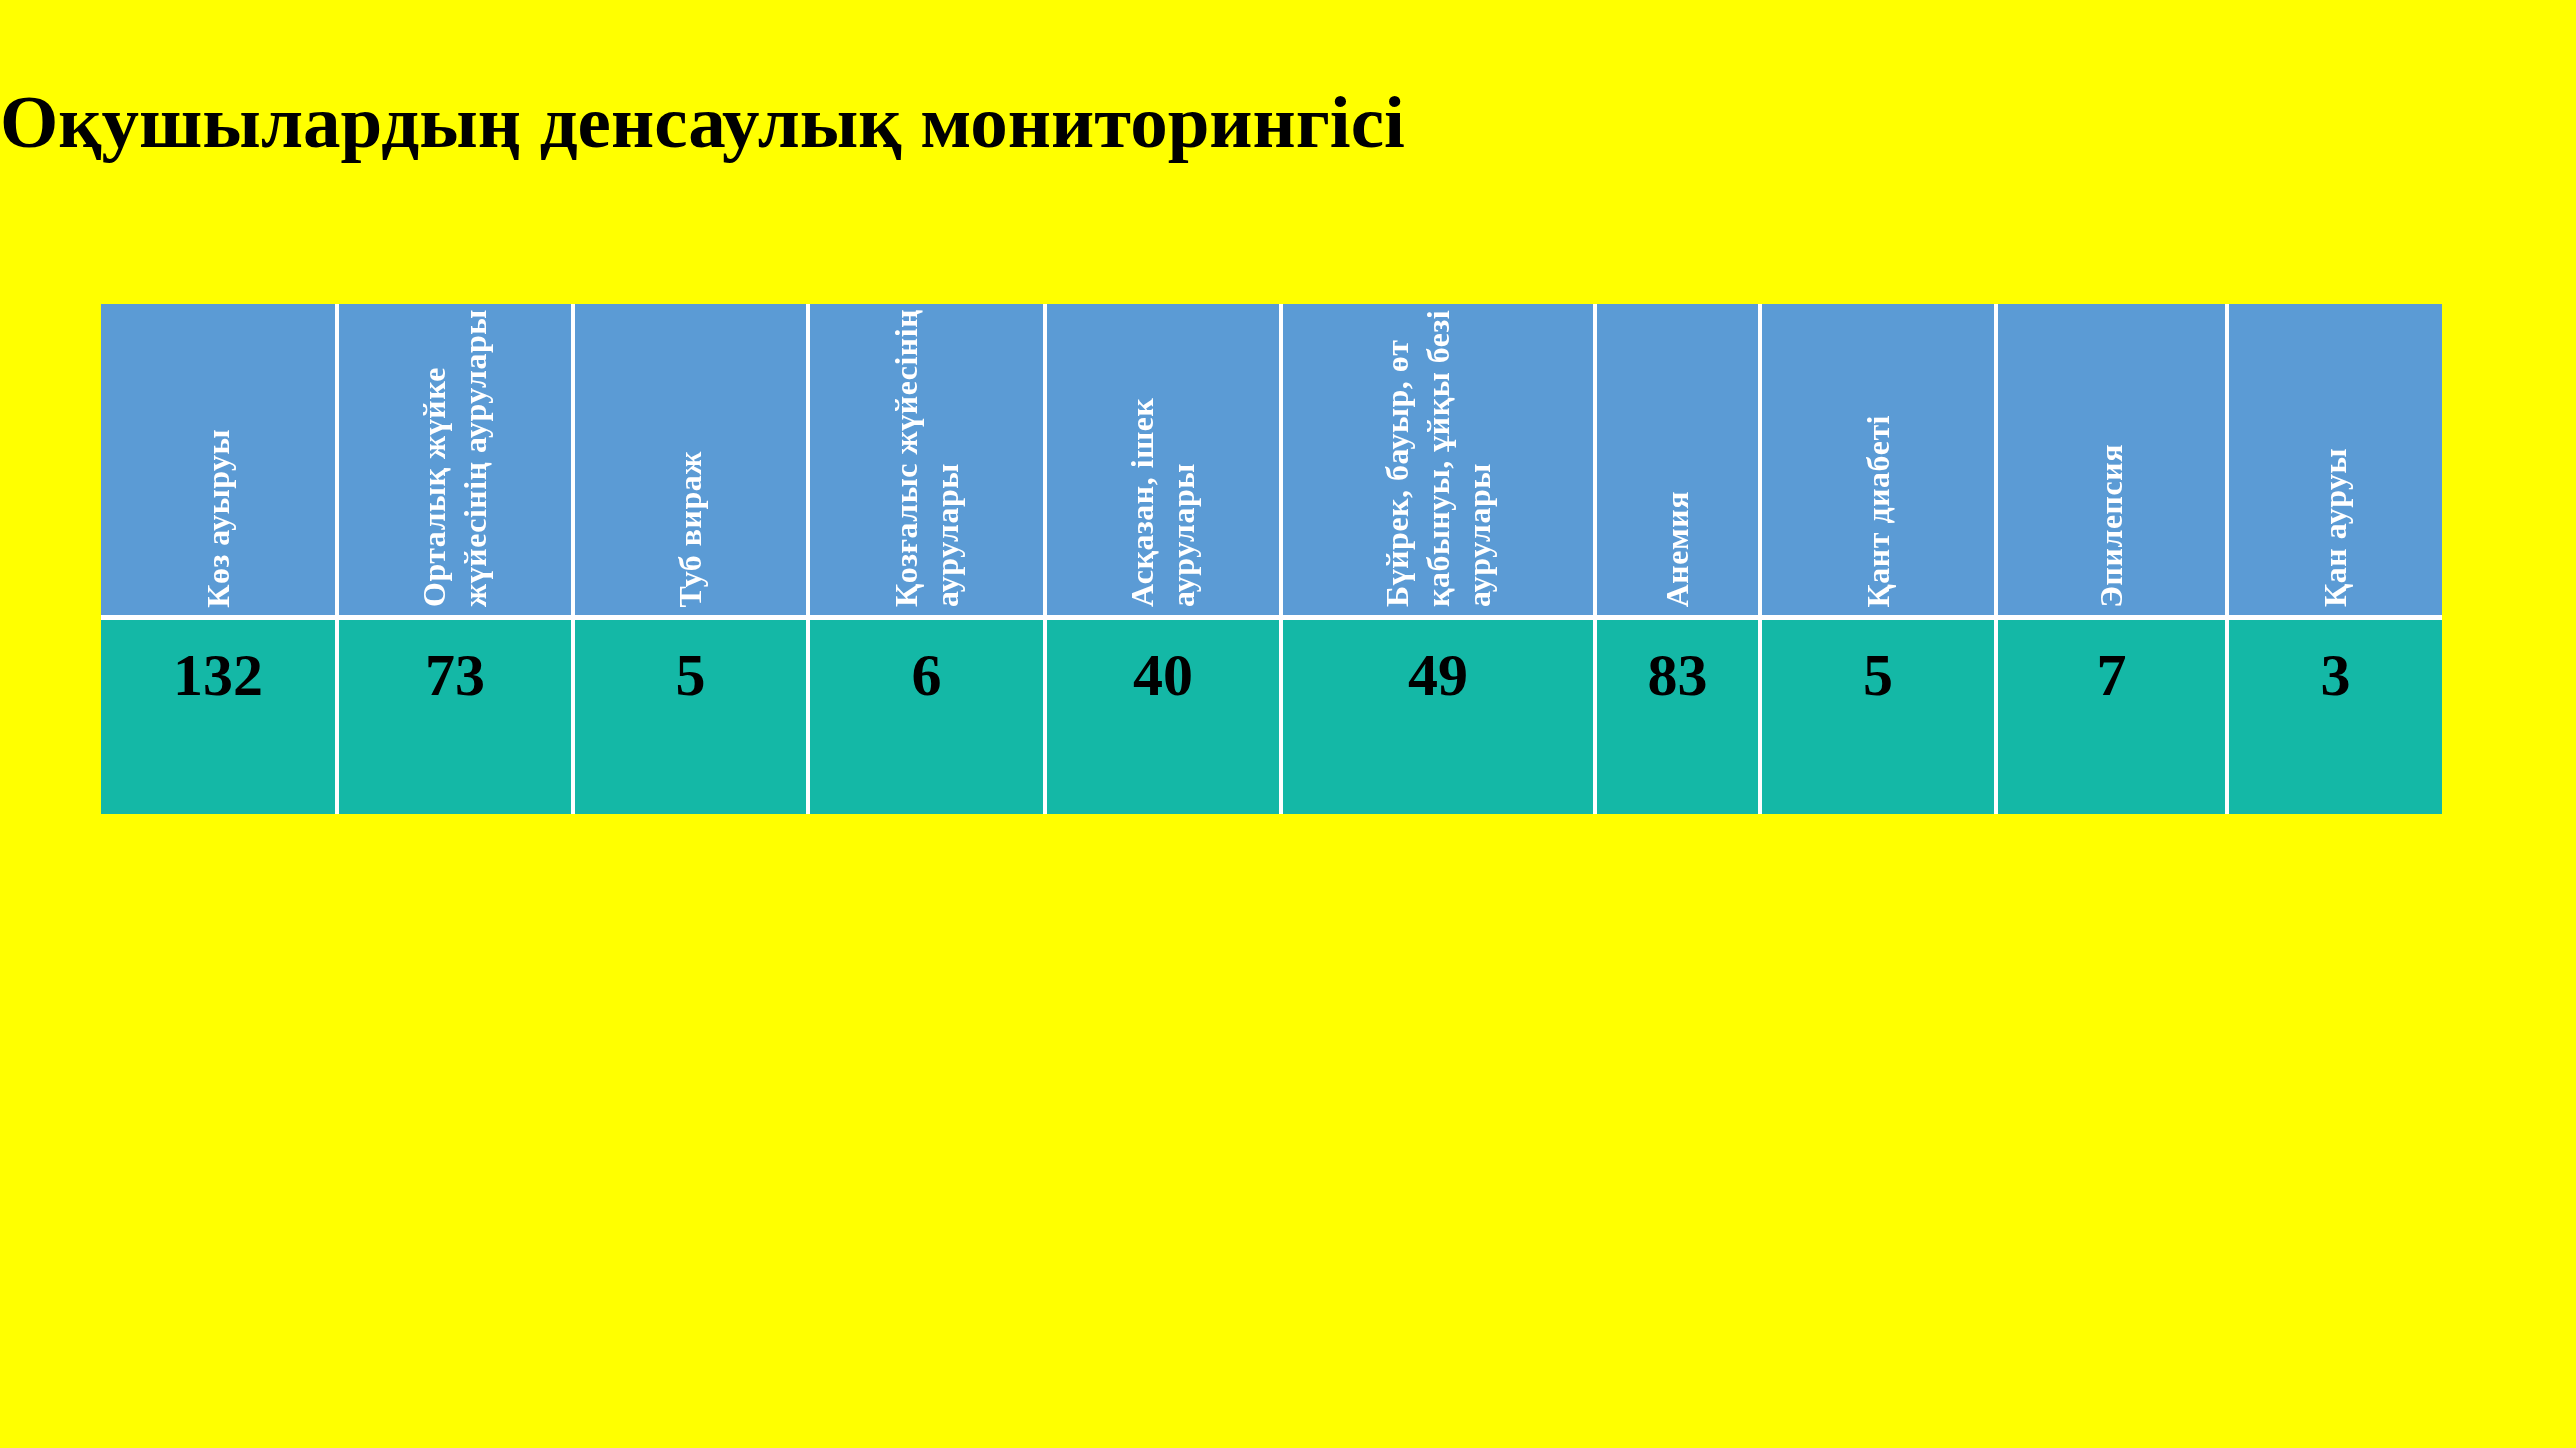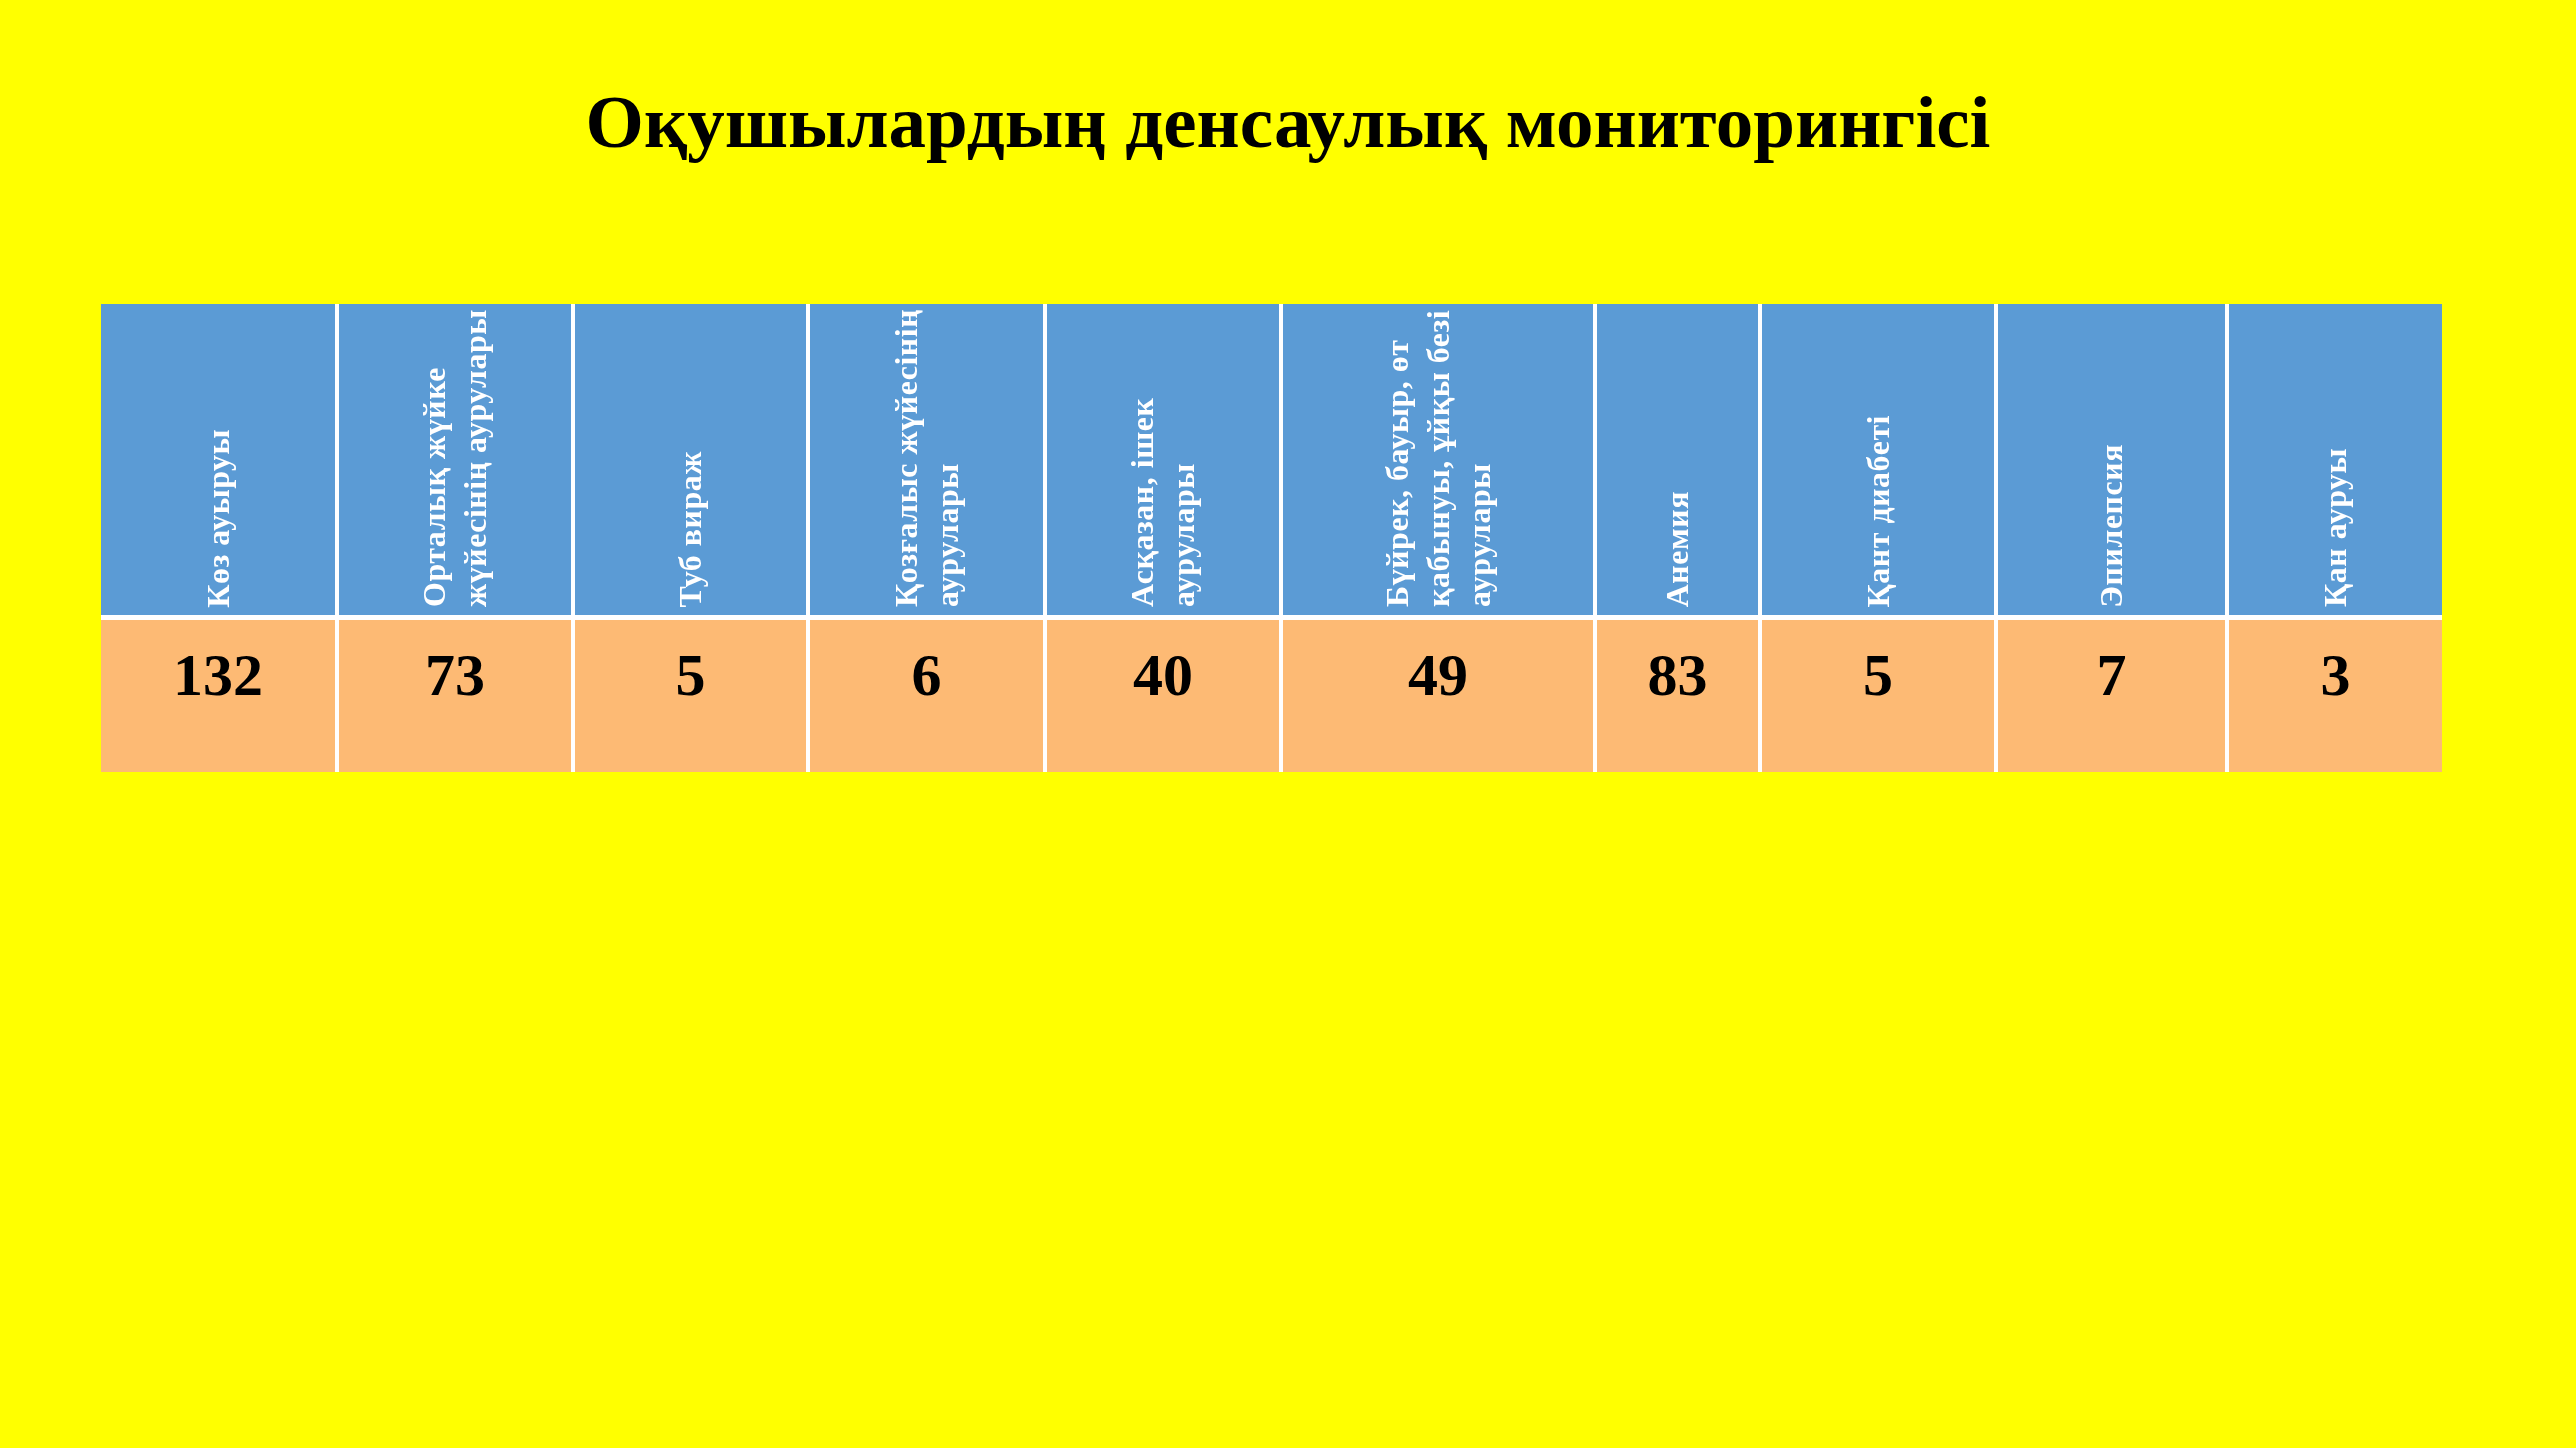--- a/index.html
+++ b/index.html
@@ -14,21 +14,20 @@
     overflow: hidden;
     position: relative;
   }
 
   
   #slide-title {
     position: absolute;
     left: 0;
     top: 83px;
     width: 2576px;
-    text-align: center;
     font-size: 75px;
     font-weight: bold;
     color: #000000;
     letter-spacing: 0px;
     line-height: 1.05;
     white-space: nowrap;
   }
 
   
   #health-table {
@@ -81,22 +80,22 @@
     font-family: "Liberation Serif", "DejaVu Serif", serif;
     line-height: 1.28;
     text-align: left;
     letter-spacing: 0.5px;
     max-height: 299px;
     white-space: normal;
   }
 
   
   #health-table tbody td {
-    background: #fdba74;
-    height: 152px;
+    background: #14b8a6;
+    height: 194px;
     border-right: 4.8px solid #FFFFFF;
     vertical-align: top;
     text-align: center;
     color: #000000;
     font-size: 60px;
     font-weight: bold;
     padding-top: 21px;
     font-family: "Liberation Serif", "DejaVu Serif", serif;
   }
   #health-table tbody td:last-child {

